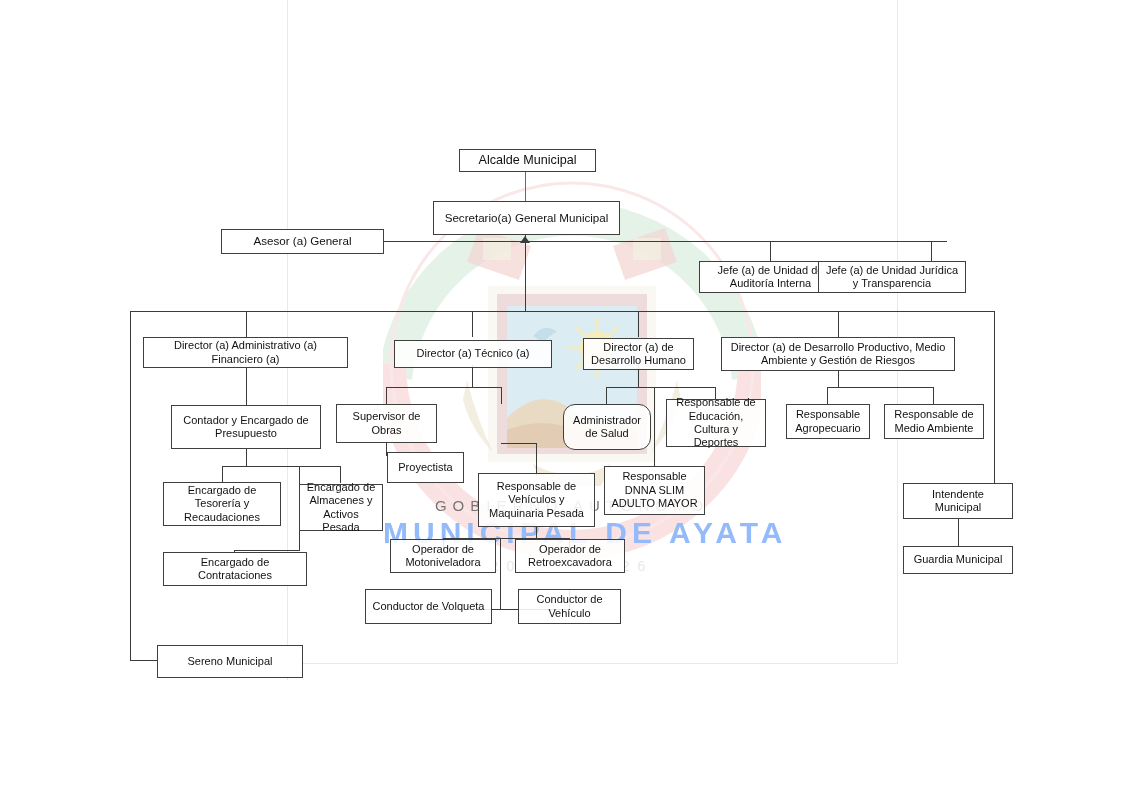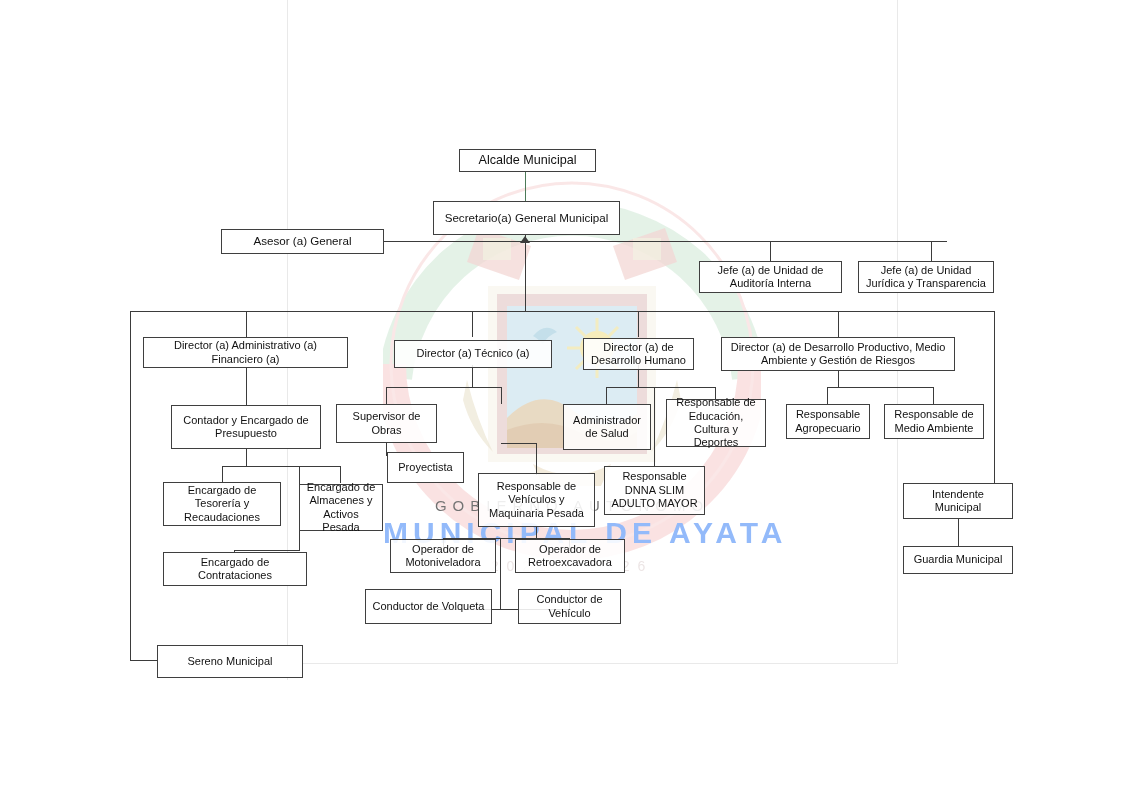--- a/index.html
+++ b/index.html
@@ -226,21 +226,21 @@
   </div>
 
   <div class="box t12" style="left:221px; top:229px; width:163px; height:25px;text-align:center;">
     <span>Asesor (a)  General</span>
   </div>
 
   <div class="box t11" style="left:699px; top:261px; width:143px; height:32px;">
     <span>Jefe (a) de Unidad de Auditoría Interna</span>
   </div>
 
-  <div class="box t11" style="left:858px; top:261px; width:136px; height:32px;">
+  <div class="box t11" style="left:818px; top:261px; width:148px; height:32px;">
     <span>Jefe (a) de Unidad Jurídica y Transparencia</span>
   </div>
 
   <div class="box t11" style="left:143px; top:337px; width:205px; height:31px;">
     <span>Director (a) Administrativo (a) Financiero (a)</span>
   </div>
 
   <div class="box t11 translucent" style="left:394px; top:340px; width:158px; height:28px;">
     <span>Director (a) Técnico (a)</span>
   </div>
@@ -255,21 +255,21 @@
 
   <div class="box t11" style="left:171px; top:405px; width:150px; height:44px;">
     <span>Contador y Encargado de Presupuesto</span>
   </div>
 
   <div class="box t11 translucent" style="left:336px; top:404px; width:101px; height:39px;">
     <span>Supervisor de Obras</span>
   </div>
 
 
-  <div class="box t11 translucent" style="left:563px; top:404px; width:88px; height:46px;">
+  <div class="box t11 translucent" style="left:563px; top:404px; width:88px; height:46px;border-radius:12px;">
     <span>Administrador de  Salud</span>
   </div>
 
   <div class="box t11 translucent" style="left:666px; top:399px; width:100px; height:48px;">
     <span>Responsable de Educación, Cultura y Deportes</span>
   </div>
 
   <div class="box t11" style="left:786px; top:404px; width:84px; height:35px;">
     <span>Responsable Agropecuario</span>
   </div>

